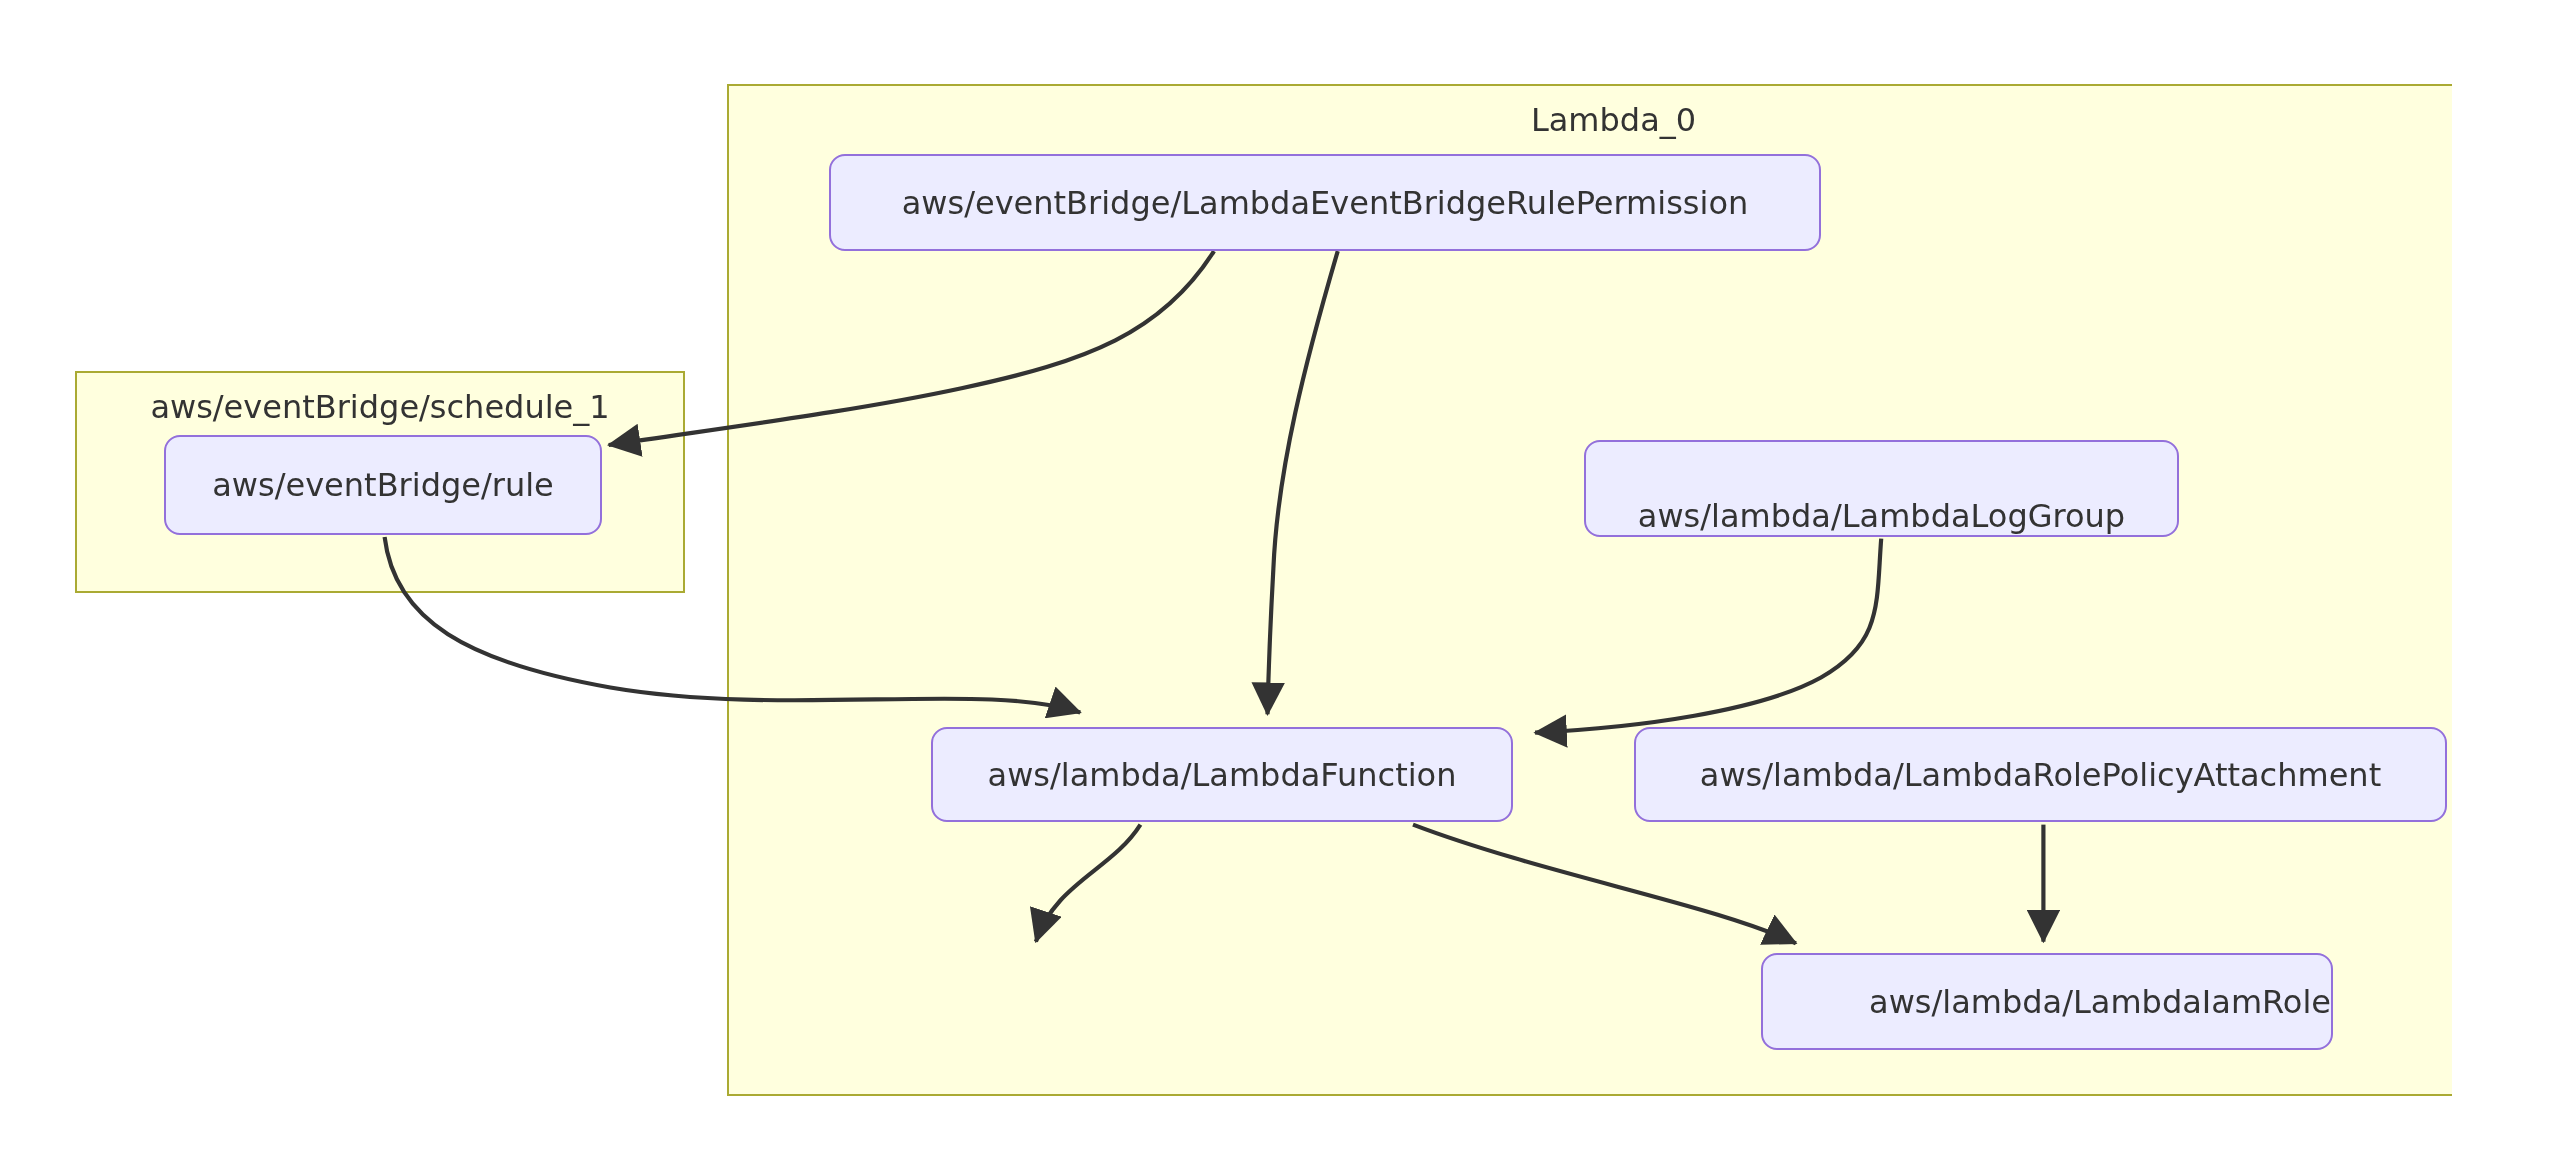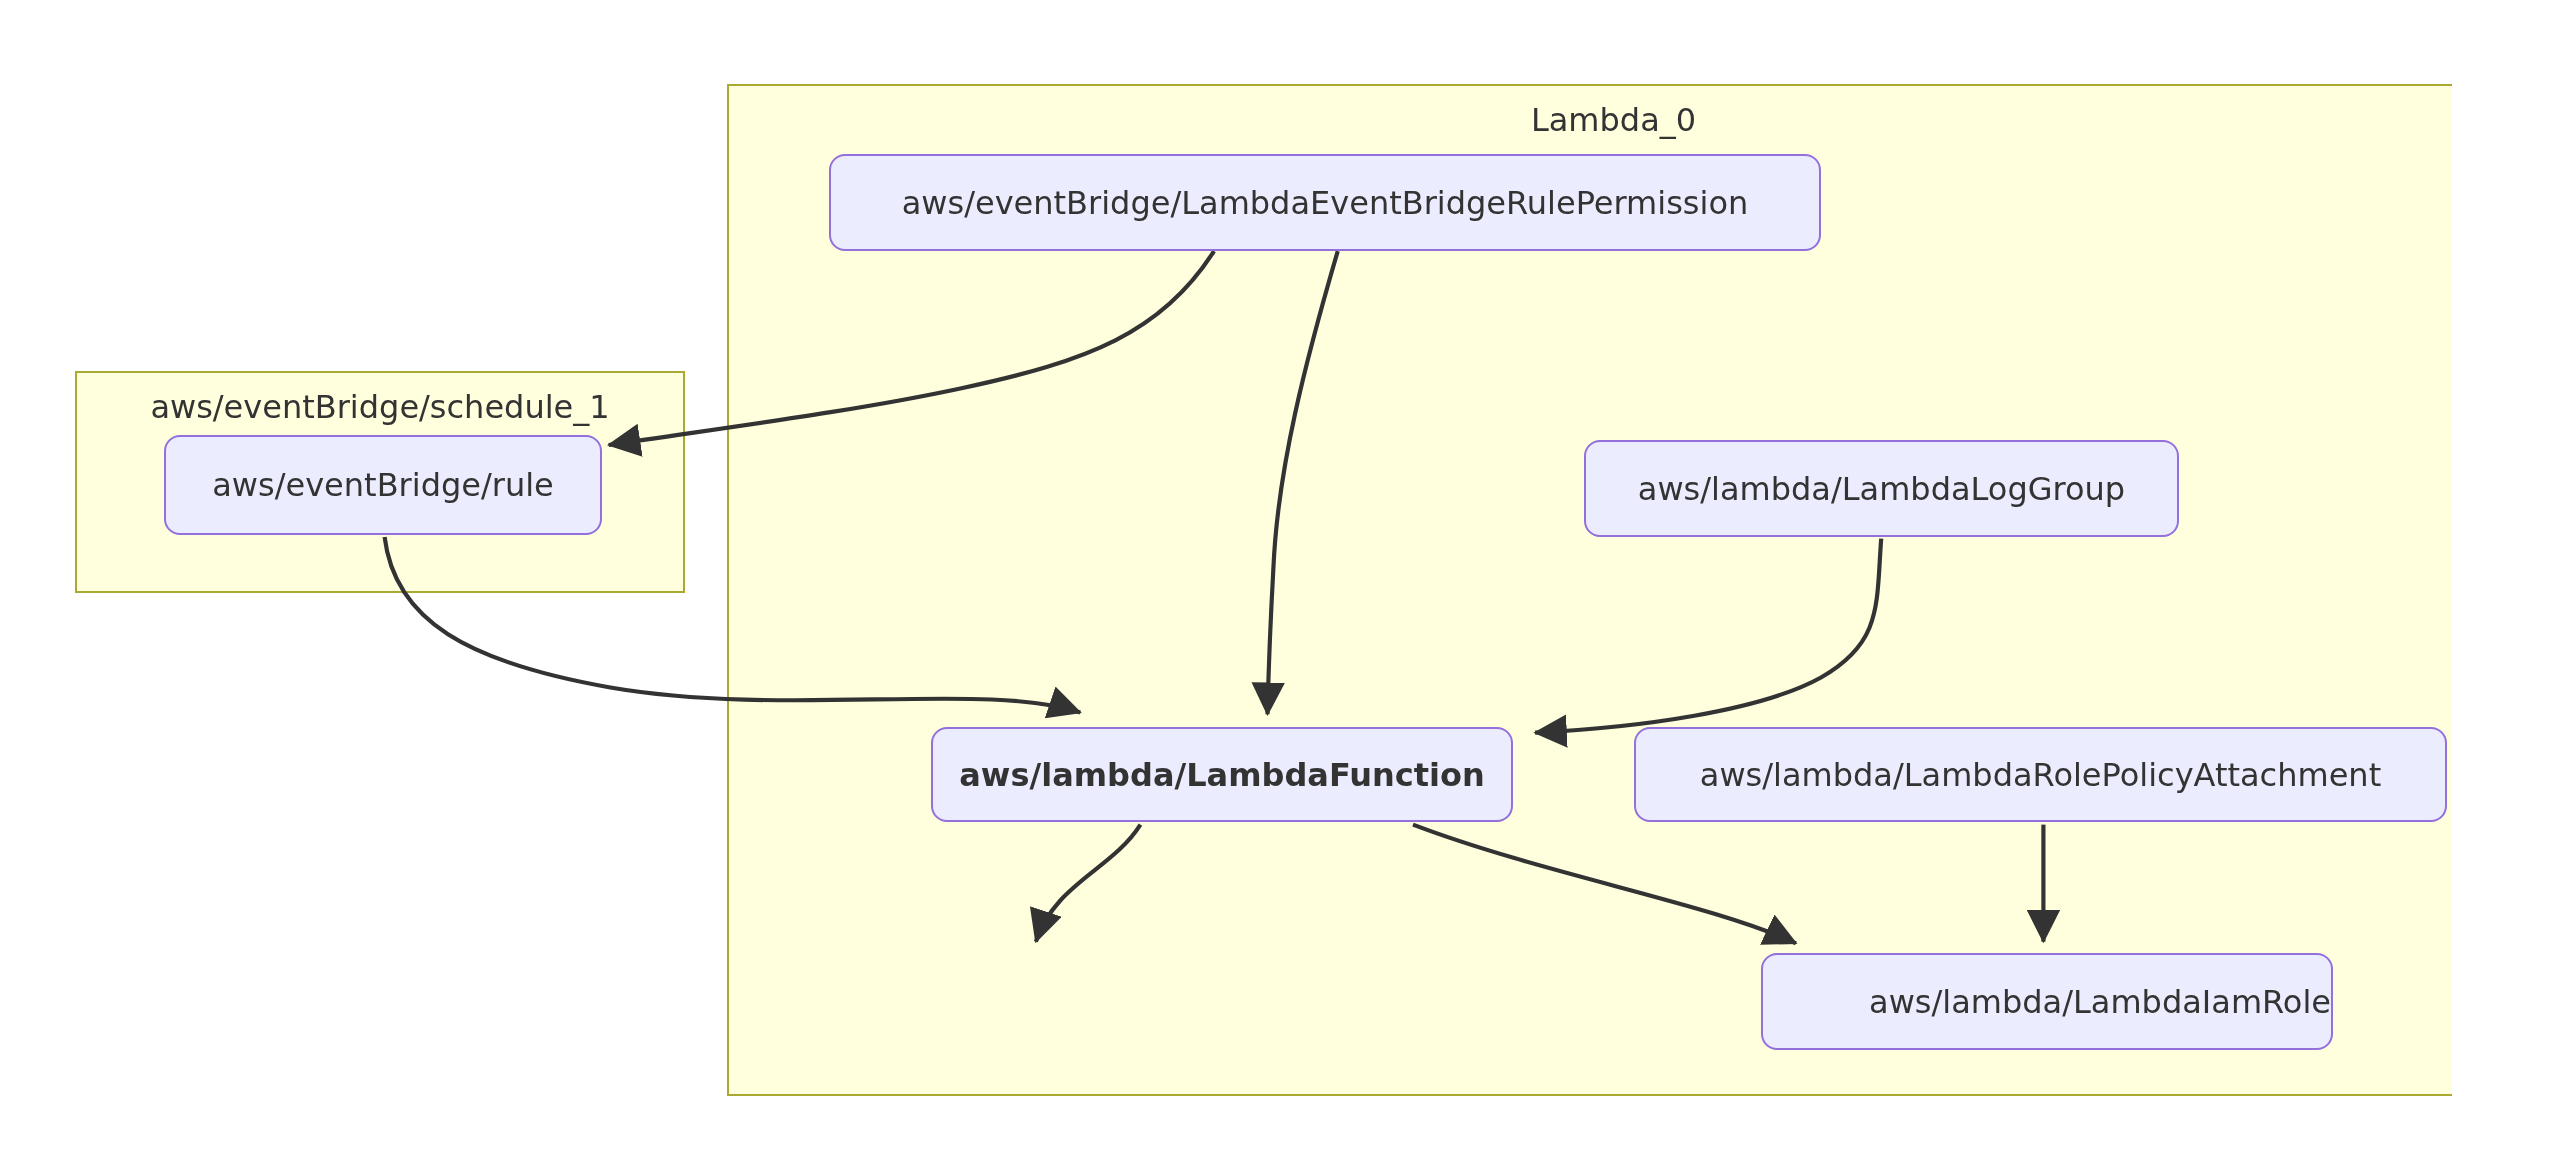--- a/index.html
+++ b/index.html
@@ -51,22 +51,22 @@
     color: #333333;
     white-space: nowrap;
     z-index: 4;
   }
   
   #cluster-lambda-0   { left: 727px;  top: 84px; width: 1773px; height: 1012px; }
   #cluster-schedule-1 { left: 75px;   top: 371px; width: 610px;  height: 222px;  }
   
   #node-permission    { left: 829px;  top: 154px;  width: 992px; height: 97px; }
   #node-rule          { left: 164px;  top: 435px;  width: 438px;  height: 100px; }
-  #node-loggroup      { left: 1584px; top: 440px;  width: 595px;  height: 97px; }
-  #node-function      { left: 931px; top: 727px;  width: 582px;  height: 95px; font-weight: bold; }
+  #node-loggroup      { left: 1584px; top: 440px;  width: 595px;  height: 97px; align-items: flex-end; }
+  #node-function      { left: 931px; top: 727px;  width: 582px;  height: 95px; }
   #node-rolepolicy    { left: 1634px; top: 727px;  width: 813px;  height: 95px; }
   #node-zip           { left: 916px; top: 953px; width: 229px;  height: 97px; }
   #node-iamrole       { left: 1761px; top: 953px; width: 572px;  height: 97px; justify-content: flex-end; }
   .edge {
     fill: none;
     stroke: #333333;
     stroke-width: 5px;
   }
 </style>
 </head>

